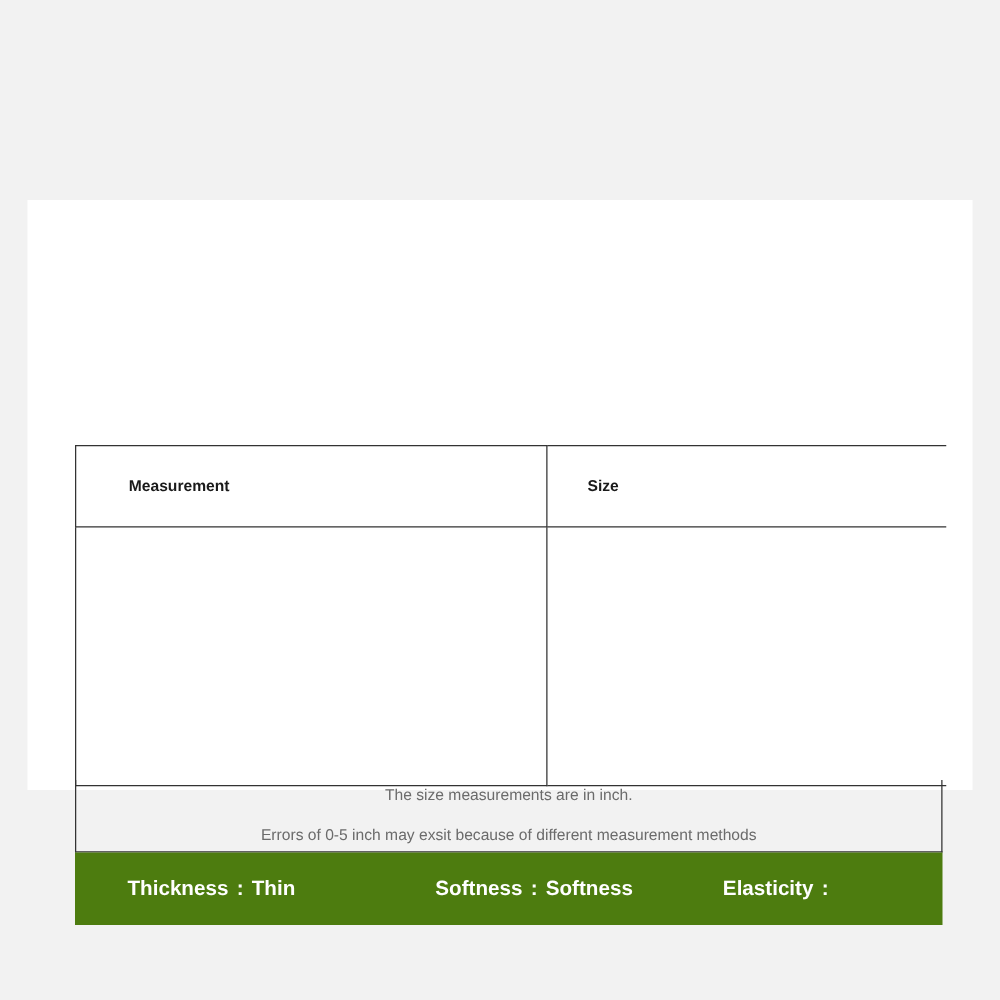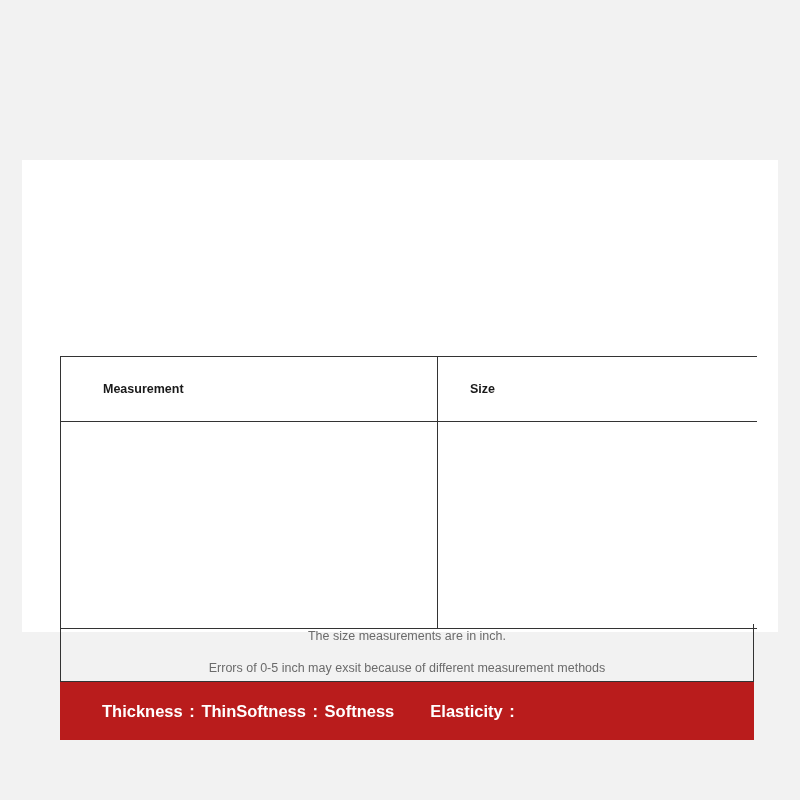--- a/index.html
+++ b/index.html
@@ -92,34 +92,34 @@
     text-align: center;
   }
 
   
   .props-bar {
     position: absolute;
     left: 38px;
     top: 522px;
     width: 694px;
     height: 58px;
-    background: #b91c1c;
+    background: #4d7c0f;
     box-sizing: border-box;
     display: flex;
     align-items: center;
     color: #ffffff;
   }
   .prop {
     font-size: 16.5px;
     font-weight: bold;
     white-space: nowrap;
   }
   .prop.thickness { margin-left: 42px; }
-  .prop.softness  { }
-  .prop.elasticity{ margin-left: 36px; }
+  .prop.softness  { margin-left: 112px; }
+  .prop.elasticity{ margin-left: 72px; }
   .prop .label { }
   .prop .sep { padding: 0 2px; }
   .prop .value { }
 </style>
 </head>
 <body>
 
 <div id="page">
 
   <div class="card">

